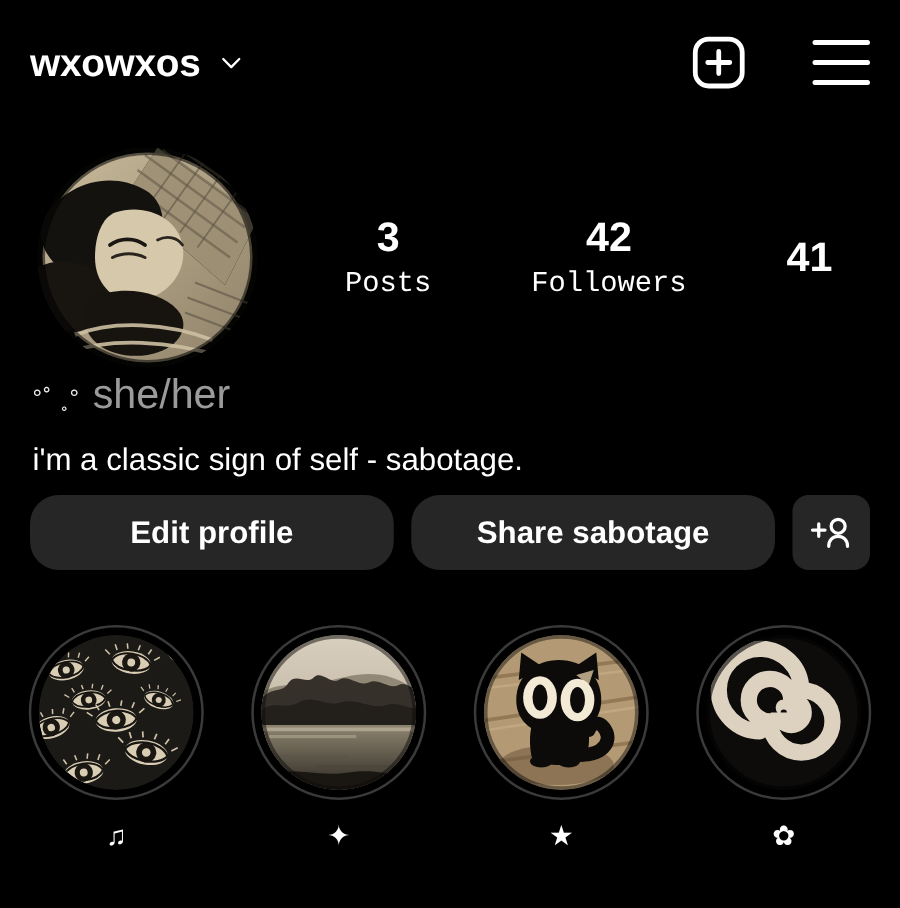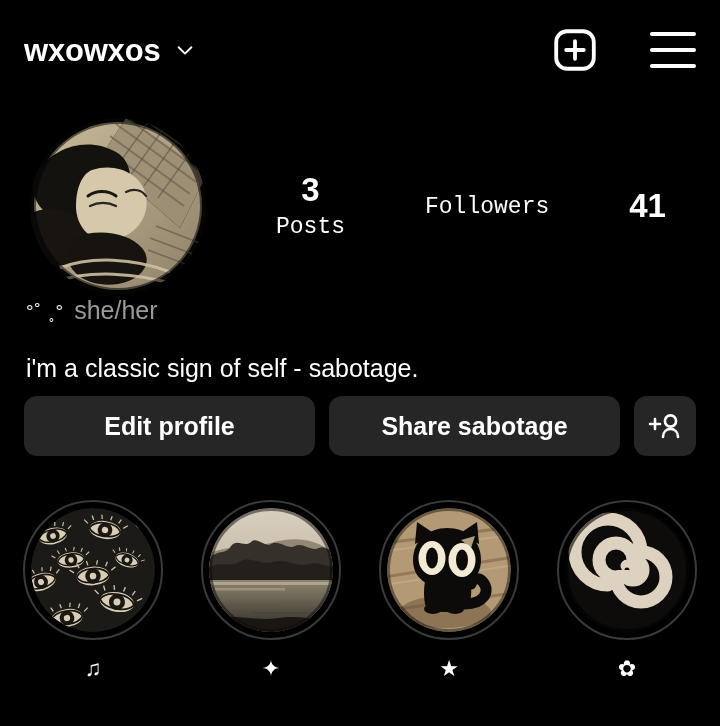--- a/index.html
+++ b/index.html
@@ -142,21 +142,21 @@
     height: 32px;
   }
   .deco {
     font-size: 19px;
     color: #f2f2f2;
     letter-spacing: 1px;
     position: relative;
     top: -1px;
   }
   .pronouns {
-    font-size: 25px;
+    font-size: 33px;
     color: #9a9a9a;
   }
   .bio-text {
     font-size: 25px;
     color: #ffffff;
     margin-top: 25px;
     line-height: 1.2;
     white-space: nowrap;
   }
 
@@ -177,21 +177,21 @@
     color: #ffffff;
     font-size: 25px;
     font-weight: bold;
     font-family: "Liberation Sans", sans-serif;
     display: flex;
     align-items: center;
     justify-content: center;
     padding: 0;
     cursor: pointer;
   }
-  .btn-wide { flex: 1 1 0; }
+  .btn-wide { flex: 1 1 0; border-radius: 23px; }
   .btn-icon {
     width: 62px;
     flex: 0 0 62px;
   }
 
   
   .highlights {
     position: absolute;
     top: 500px;
     left: 0;
@@ -333,20 +333,21 @@
         </g>
       </svg>
     </div>
 
     <div class="stats">
       <div class="stat">
         <span class="stat-num">3</span>
         <span class="stat-label">Posts</span>
       </div>
       <div class="stat">
+        <span class="stat-num">42</span>
         <span class="stat-label">Followers</span>
       </div>
       <div class="stat">
         <span class="stat-num">41</span>
       </div>
     </div>
   </div>
 
   <div class="bio">
     <div class="pronoun-line">

